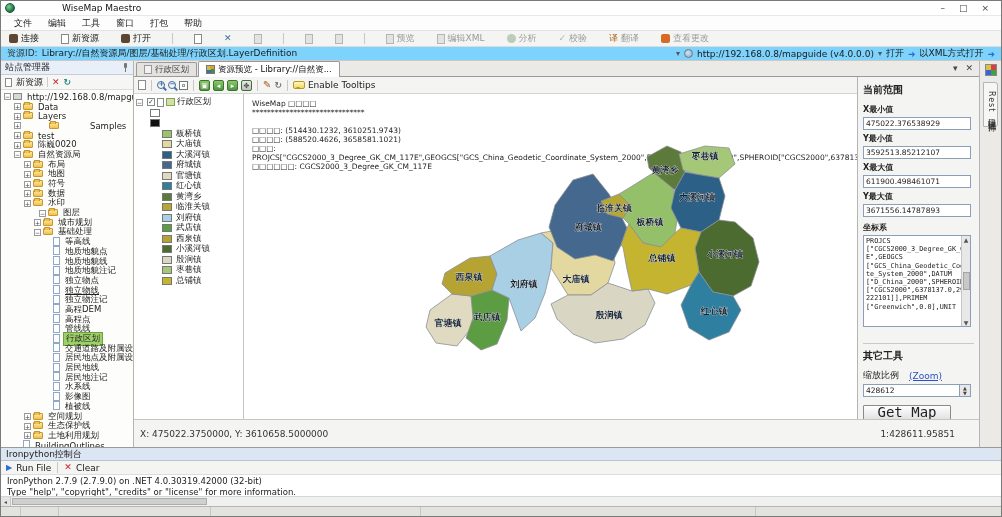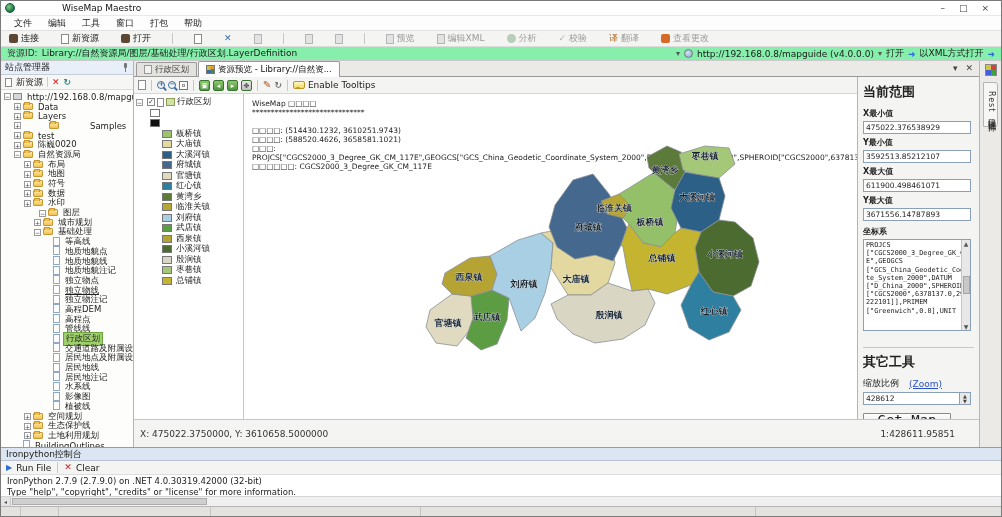--- a/index.html
+++ b/index.html
@@ -25,21 +25,21 @@
   .ic-page.gray{background:#e3e3e3;border-color:#b5b5b5;}
   .ic-x-blue{color:#3a6ea5;font-weight:bold;width:auto;height:auto;line-height:9px;}
   .ic-x-red{color:#cc2222;font-weight:bold;width:auto;height:auto;line-height:9px;}
   .ic-green-dot{background:#58a558;border-radius:50%;}
   .ic-green-dot.gray{background:#b9cdb9;}
   .ic-check{color:#3f9c3f;font-weight:bold;width:auto;height:auto;line-height:9px;}
   .ic-check.gray{color:#a8bfa8;}
   .ic-trans{color:#b06820;width:auto;height:auto;line-height:9px;}
   .ic-changes{background:#d86a28;border-radius:2px;}
   
-  .resbar{height:14px;background:#86efac;border-bottom:1px solid #c9c9c9;display:flex;align-items:center;padding:0 6px;gap:4px;}
+  .resbar{height:14px;background:#7dd3fc;border-bottom:1px solid #c9c9c9;display:flex;align-items:center;padding:0 6px;gap:4px;}
   .resbar .rid{color:#333;}
   .resbar .spacer{flex:1;}
   .combo-arrow{color:#555;font-size:8px;}
   .globe{width:9px;height:9px;border-radius:50%;border:1px solid #777;background:radial-gradient(circle at 40% 40%,#cfe4f4,#7fa8c8);display:inline-block;}
   .bluearrow{color:#2a6bd4;font-weight:bold;}
   
   .main{flex:1;display:flex;min-height:0;}
   
   .sitepanel{width:133px;background:#f4f4f2;border-right:1px solid #b5b5b5;display:flex;flex-direction:column;}
   .panelhead{height:14px;background:#e9eff8;border-bottom:1px solid #c5cdd8;display:flex;align-items:center;padding:0 4px;color:#222;}
@@ -92,21 +92,21 @@
   .lindent2{width:26px;flex:0 0 auto;}
   
   .mapview{flex:1;position:relative;background:#fff;overflow:hidden;}
   .mapinfo{position:absolute;left:8px;top:5px;font-family:"DejaVu Sans Mono",monospace;font-size:7.5px;line-height:9px;color:#222;white-space:nowrap;}
   .mapsvg{position:absolute;left:180px;top:50px;}
   .mapsvg text{font-size:9px;font-weight:bold;fill:#16222e;paint-order:stroke;stroke:#ffffff;stroke-width:0.35px;}
   .docstatus{height:28px;background:#f4f4f2;border-top:1px solid #c5c5c5;display:flex;align-items:center;padding:0 6px;color:#333;}
   .docstatus .scale{margin-left:auto;padding-right:18px;}
   
   .props{width:121px;background:#f4f4f2;padding:4px 5px;display:flex;flex-direction:column;overflow:hidden;position:relative;}
-  .props h4{font-size:13px;font-weight:bold;color:#222;margin:2px 0 4px 0;}
+  .props h4{font-size:10px;font-weight:bold;color:#222;margin:2px 0 4px 0;}
   .pfield{margin-bottom:2px;}
   .pfield .plabel{display:block;margin:3px 0 2px 0;color:#222;font-weight:bold;font-size:8px;}
   .pinput{width:108px;height:13px;background:#fff;border:1px solid #8aa0b8;font-size:7.5px;line-height:11px;padding:0 2px;color:#222;white-space:nowrap;overflow:hidden;}
   .coordbox{width:108px;height:92px;background:#fff;border:1px solid #8aa0b8;position:relative;overflow:hidden;}
   .coordtext{font-family:"DejaVu Sans Mono",monospace;font-size:6.8px;line-height:8.2px;color:#222;padding:1px 2px;white-space:pre;}
   .vscroll{position:absolute;right:0;top:0;width:9px;height:100%;background:#e8e8e8;border-left:1px solid #c5c5c5;display:flex;flex-direction:column;align-items:center;justify-content:space-between;font-size:6px;color:#555;}
   .vthumb{width:7px;height:18px;background:#c8c8c8;border:1px solid #a5a5a5;}
   .toolsgroup{margin-top:14px;border-top:1px solid #c9c9c9;padding-top:3px;}
   .zoomrow{display:flex;align-items:center;gap:10px;margin-top:6px;}
   .zoomlink{color:#2a50c8;text-decoration:underline;}

